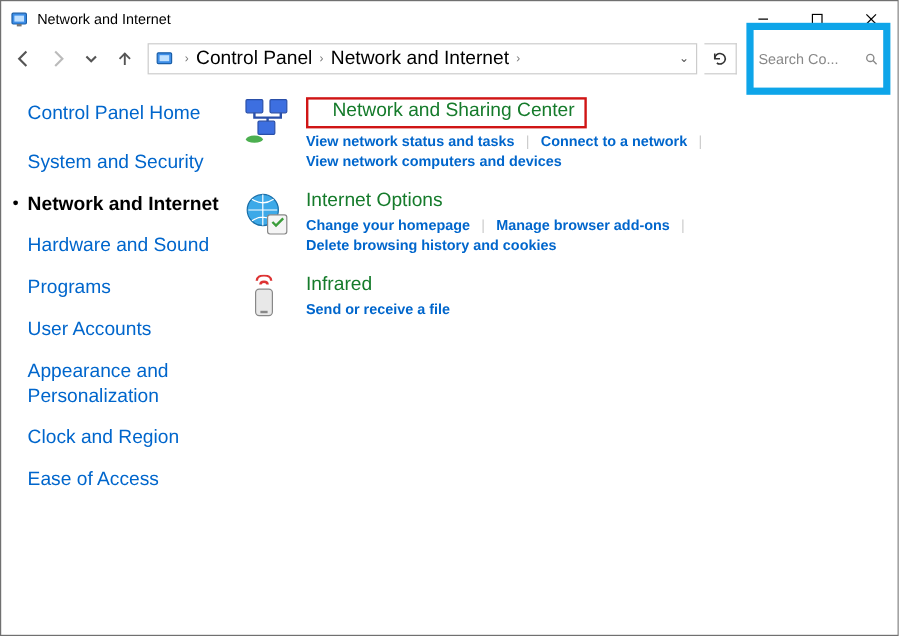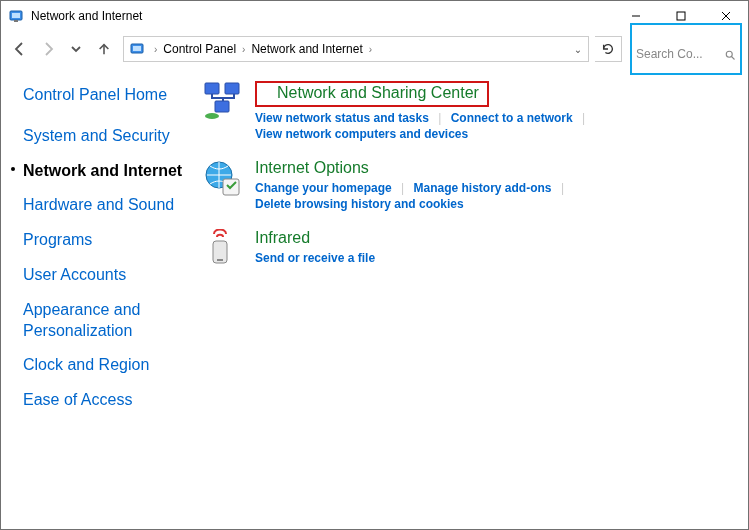--- a/index.html
+++ b/index.html
@@ -54,32 +54,32 @@
     flex: 1;
     height: 24px;
     border: 1px solid #ccc;
     display: flex;
     align-items: center;
     padding: 0 2px;
     margin: 0 4px;
     background:#fff;
   }
   .addr-icon { width:16px; height:16px; margin:0 4px; }
-  .crumb { font-size:12px; color:#000; padding:0 2px; }
+  .crumb { font-size:16px; color:#000; padding:0 2px; }
   .crumb-sep { color:#777; padding:0 4px; font-size:10px; }
   .addr-spacer { flex:1; }
   .addr-drop { width:16px; text-align:center; color:#555; font-size:10px; }
   .refresh-btn {
     width: 26px; height:24px; border:1px solid #ccc; border-left:none;
     display:flex;align-items:center;justify-content:center;
   }
   .refresh-btn svg { width:14px;height:14px;fill:none;stroke:#333;stroke-width:1.5;}
   .searchbox {
-    width: 100px; height:24px; border:2px solid #0ea5e9; margin-left:6px;
-    display:flex; align-items:flex-end; padding:12px 4px; color:#777;
+    width: 100px; height:24px; border:6px solid #0ea5e9; margin-left:6px;
+    display:flex; align-items:center; padding:12px 4px; color:#777;
     font-style: italic;
   }
   .searchbox .stxt { flex:1; font-style: normal; color:#888; white-space:nowrap; overflow:hidden; text-overflow:ellipsis;}
   .searchbox svg { width:12px;height:12px;fill:none;stroke:#888;stroke-width:1.5;}
   .body {
     flex:1; display:flex;
   }
   .sidebar {
     width: 202px;
     padding: 18px 10px 0 22px;
@@ -255,21 +255,21 @@
             <rect x="20" y="20" width="16" height="16" rx="2" fill="#f5f5f5" stroke="#888"></rect>
             <path d="M24 26l3 3 6-6" stroke="#3a9d3a" stroke-width="2" fill="none"></path>
           </svg>
         </span>
         <div class="cat-body">
           <span class="cat-title">Internet Options</span>
           <div class="sublinks">
             <div class="row">
               <a>Change your homepage</a>
               <span class="divider">|</span>
-              <a>Manage history add-ons</a>
+              <a>Manage browser add-ons</a>
               <span class="divider">|</span>
             </div>
             <div class="row">
               <a>Delete browsing history and cookies</a>
             </div>
           </div>
         </div>
       </div>
 
       <div class="cat">

